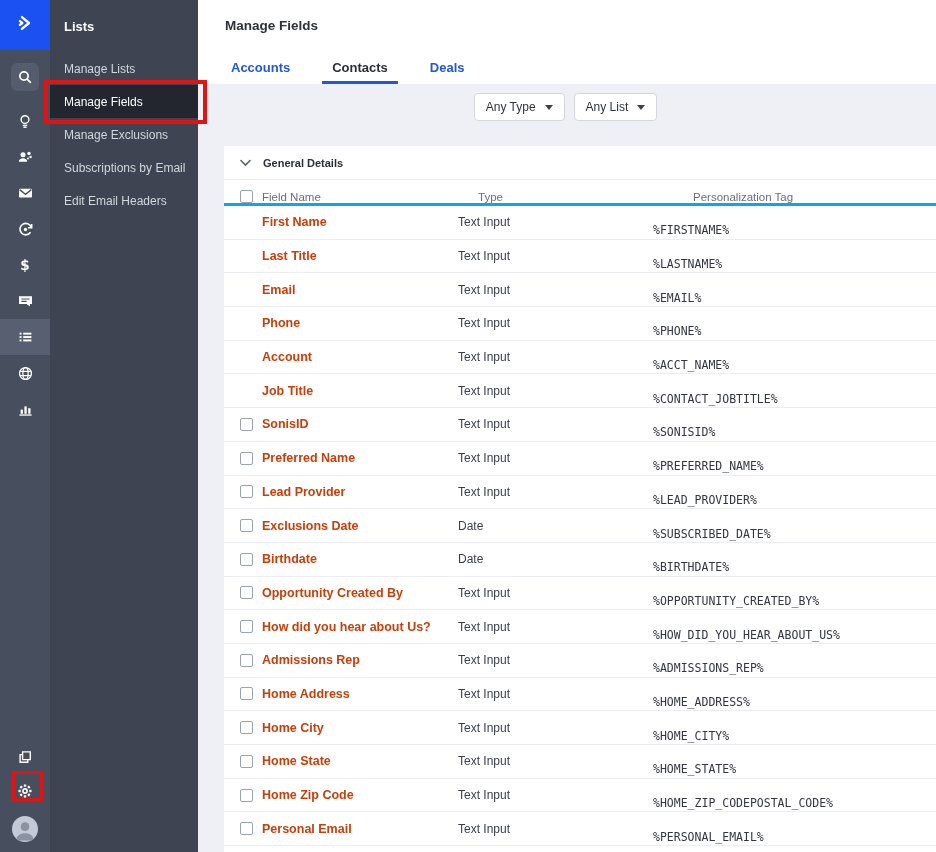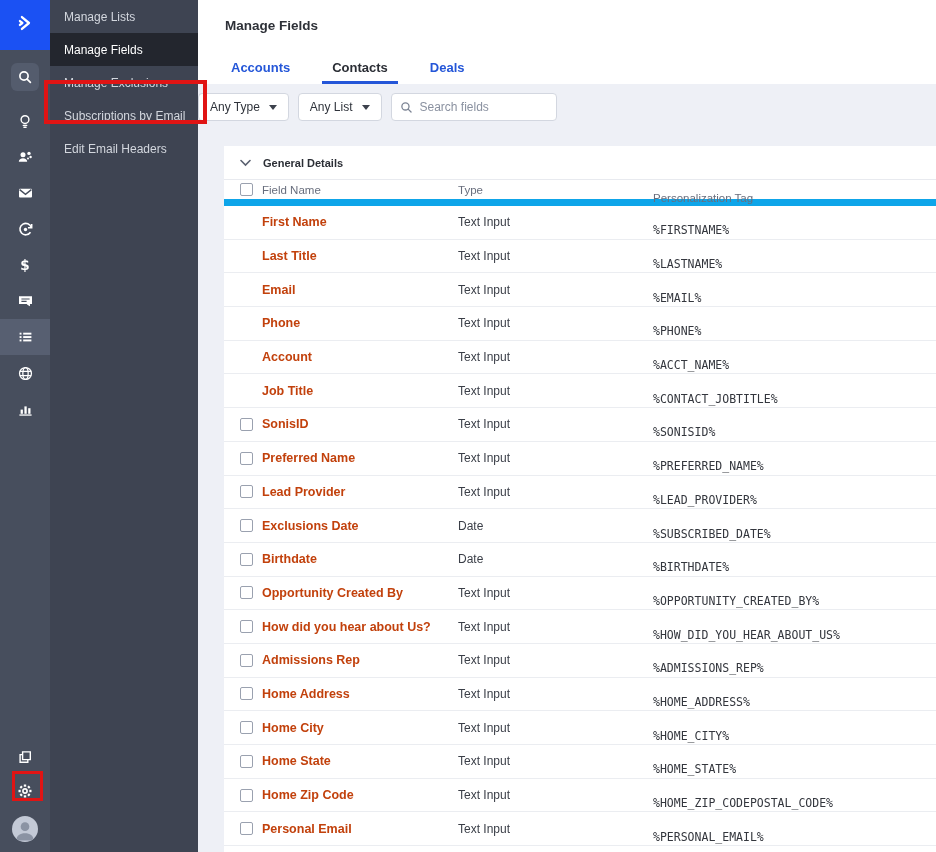--- a/index.html
+++ b/index.html
@@ -30,35 +30,35 @@
 
   
   .main { position:absolute; left:198px; top:0; width:738px; height:852px; background:#eef0f6; }
   .main-header { height:84px; background:#fff; position:relative; }
   .page-title { position:absolute; left:27px; top:18px; font-size:13.5px; font-weight:bold; color:#2e3138; }
   .tabs { position:absolute; left:23px; bottom:0; display:flex; gap:22px; }
   .tab { height:30px; line-height:27px; padding:0 10px; font-size:13px; font-weight:bold;
     color:#2456d8; border-bottom:3px solid transparent; cursor:pointer; }
   .tab.active { color:#2b2e35; border-bottom-color:#2456d8; }
 
-  .toolbar { height:46px; background:#eef0f6; display:flex; align-items:center; justify-content:flex-start; gap:9px; padding-right:3px; }
+  .toolbar { height:46px; background:#eef0f6; display:flex; align-items:center; justify-content:center; gap:9px; padding-right:3px; }
   .filter-btn { height:28px; background:#fff; border:1px solid #d3d7e0; border-radius:4px; display:flex;
     align-items:center; gap:9px; padding:0 11px; font-size:12px; color:#2f333b; font-family:inherit; cursor:pointer; }
   .caret { width:0; height:0; border-left:4px solid transparent; border-right:4px solid transparent; border-top:5px solid #3c414c; }
   .searchbox { width:166px; height:28px; background:#fff; border:1px solid #d3d7e0; border-radius:4px;
     display:flex; align-items:center; padding:0 8px; gap:7px; }
   .searchbox input { border:none; outline:none; width:100%; font-size:12px; color:#2f333b; font-family:inherit; }
   .searchbox input::placeholder { color:#8a91a0; }
 
   .card { margin:16px 0 0 26px; width:712px; min-height:706px; background:#fff; }
   .section-header { height:34px; display:flex; align-items:center; padding-left:16px; gap:12px;
     border-bottom:1px solid #e8eaef; cursor:pointer; }
   .section-title { font-size:11px; font-weight:bold; color:#2b2e35; }
-  .thead { height:26px; display:flex; align-items:center; padding-left:16px; font-size:11.5px; color:#686e7d;
-    border-bottom:7px solid #0ea5e9; }
+  .thead { height:26px; display:flex; align-items:flex-end; padding-left:16px; font-size:11.5px; color:#686e7d;
+    border-bottom:3px solid #0ea5e9;gap:20px; }
   .col-name { width:218px; display:flex; align-items:center; flex-shrink:0; }
   .col-type { width:195px; flex-shrink:0; }
   .col-tag  { flex:1;margin-top:16px; }
   .cb { width:13px; height:13px; border:1px solid #9aa1af; border-radius:2px; background:#fff; display:inline-block; margin-right:9px; flex-shrink:0; cursor:pointer; }
   .cb-spacer { width:22px; flex-shrink:0; display:inline-block; }
   .trow { height:33.7px; display:flex; align-items:center; padding-left:16px; border-bottom:1px solid #ebedf1; cursor:pointer; }
   .flabel { font-size:12.5px; color:#c2410c;font-weight:bold; }
   .ftype { font-size:12px; color:#3a3e47; }
   .ftag { font-family:"DejaVu Sans Mono", monospace; font-size:11.5px; color:#33363d; }
 </style>
@@ -198,20 +198,21 @@
           <svg width="26" height="24" viewBox="0 0 16 15">
             <circle cx="8" cy="5.4" r="2.7" fill="#8b93a3"></circle>
             <path d="M2.6 14c0-3 2.4-4.5 5.4-4.5s5.4 1.5 5.4 4.5z" fill="#8b93a3"></path>
           </svg>
         </span>
       </div>
     </div>
 </div>
 
 <div class="sidebar">
+  <div class="sidebar-title">Lists</div>
   <nav id="sidebar-items">
       <div class="side-item">Manage Lists</div>
       <div class="side-item active">Manage Fields</div>
       <div class="side-item">Manage Exclusions</div>
       <div class="side-item">Subscriptions by Email</div>
       <div class="side-item">Edit Email Headers</div>
     </nav>
 </div>
 
 <div class="annot box-sidebar"></div>
@@ -229,29 +230,20 @@
 
   <div class="toolbar">
     <button class="filter-btn">
       <span>Any Type</span>
       <span class="caret"></span>
     </button>
     <button class="filter-btn">
       <span>Any List</span>
       <span class="caret"></span>
     </button>
-    <div class="searchbox">
-      <span style="display:flex;">
-        <svg width="13" height="13" viewBox="0 0 16 16">
-            <circle cx="6.7" cy="6.7" r="4.4" fill="none" stroke="#7c8494" stroke-width="1.6"></circle>
-            <line x1="10" y1="10" x2="13.6" y2="13.6" stroke="#7c8494" stroke-width="1.6" stroke-linecap="round"></line>
-          </svg>
-      </span>
-      <input type="text" placeholder="Search fields" style="">
-    </div>
   </div>
 
   <div class="card">
     <div class="section-header">
       <span style="display:flex;">
         <svg width="11" height="8" viewBox="0 0 11 8" fill="none" stroke="#5a6170" stroke-width="1.6" stroke-linecap="round">
             <path d="M1 1.5 5.5 6 10 1.5"></path>
           </svg>
       </span>
       <span class="section-title">General Details</span>

